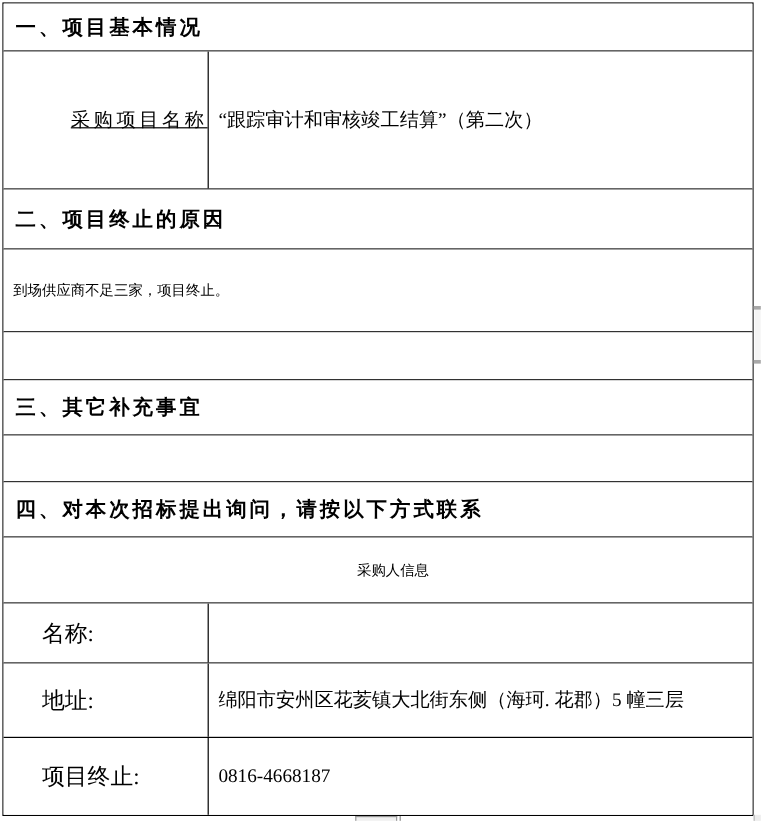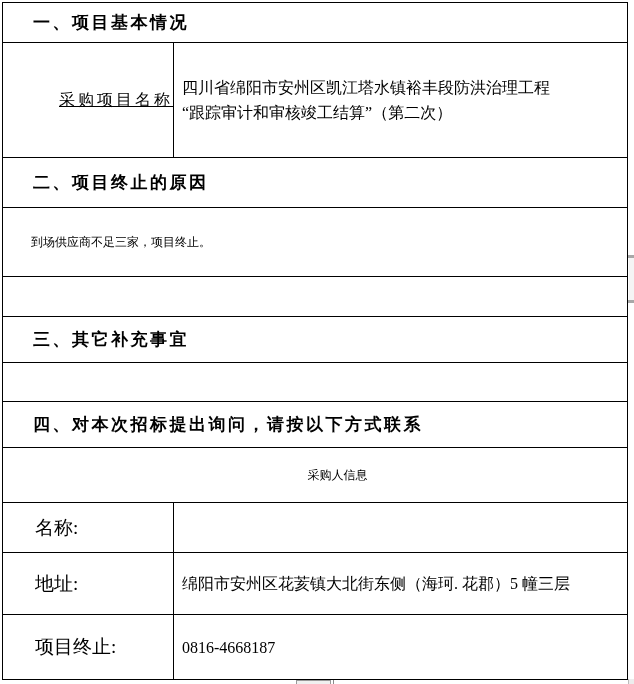--- a/index.html
+++ b/index.html
@@ -23,21 +23,21 @@
     align-items: stretch;
     border-bottom: 1px solid #000000;
     background: #ffffff;
   }
   .row:last-child { border-bottom: none; }
   .cell {
     display: flex;
     flex-direction: column;
     justify-content: center;
   }
-  .full { width: 100%; margin-left: 20px; }
+  .full { width: 100%; }
   .label-col {
     width: 171px;
     flex: 0 0 171px;
     border-right: 1px solid #000000;
   }
   .value-col { flex: 1 1 auto; }
   .section-title {
     font-weight: bold;
     font-size: 17px;
     letter-spacing: 2.5px;
@@ -118,21 +118,20 @@
 
 <div class="doc-table">
 
   <div class="row h40">
     <div class="cell full section-title">一、项目基本情况</div>
   </div>
 
   <div class="row h115">
     <div class="cell label-col centered-label">采购项目名称</div>
     <div class="cell value-col">
-      <div class="value-text">四川省绵阳市安州区凯江塔水镇裕丰段防洪治理工程</div>
       <div class="value-text">“跟踪审计和审核竣工结算”（第二次）</div>
     </div>
   </div>
 
   <div class="row h50">
     <div class="cell full section-title">二、项目终止的原因</div>
   </div>
 
   <div class="row h69">
     <div class="cell full body-text">到场供应商不足三家，项目终止。</div>

